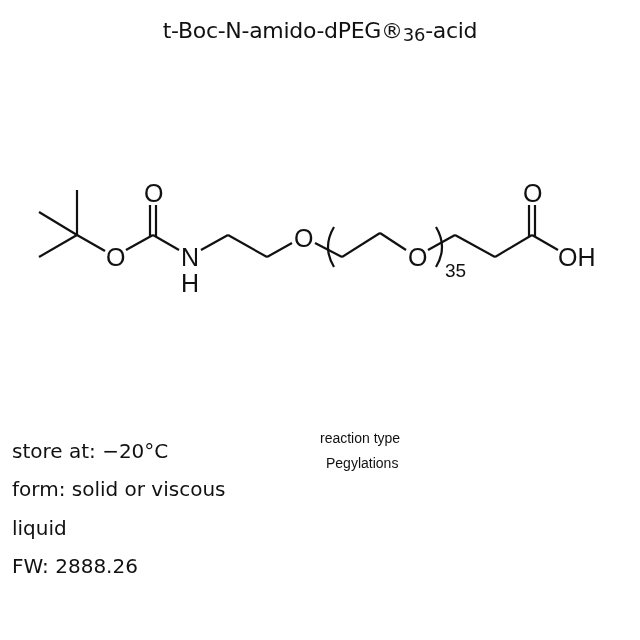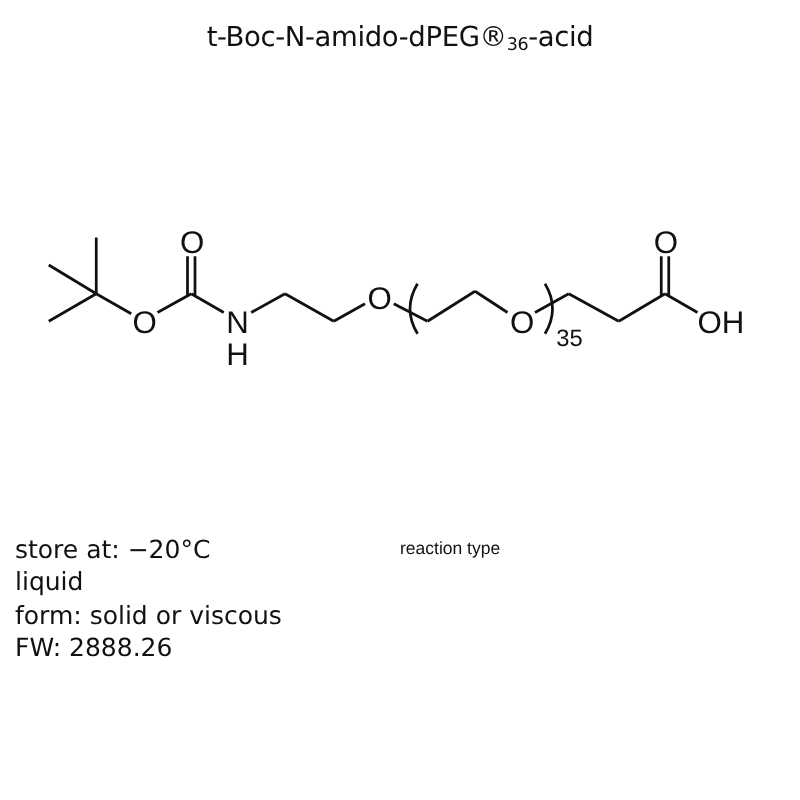--- a/index.html
+++ b/index.html
@@ -1,23 +1,23 @@
 <!DOCTYPE html>
 <html><head>
 <meta charset="utf-8">
 <style>
   html, body { margin: 0; padding: 0; background: #ffffff; }
   body { width: 640px; height: 640px; position: relative; overflow: hidden; font-family: "DejaVu Sans", sans-serif; color: #111; }
   .title { position: absolute; left: 0; top: 18px; width: 640px; text-align: center; font-family: "DejaVu Sans", sans-serif; font-size: 22px; letter-spacing: -0.3px; color: #111; }
-  .title sub { font-size: 14px; vertical-align: -3px; }
+  .title sub { font-size: 18px; vertical-align: -3px; }
   svg.structure { position: absolute; left: 0; top: 0; }
   .atom { font-family: "Liberation Sans", sans-serif; font-size: 25px; fill: #111; }
   .repeat { font-family: "Liberation Sans", sans-serif; font-size: 19px; fill: #111; }
   .info { position: absolute; left: 12px; top: 426px; font-family: "DejaVu Sans", sans-serif; font-size: 20px; line-height: 26.3px; color: #111; width: 280px; }
-  .info div { white-space: nowrap; }
+  .info div { white-space: nowrap; margin-top: 12px; }
   .reaction { position: absolute; left: 320px; top: 426px; font-family: Liberation Sans, sans-serif; font-size: 14px; line-height: 25px; color: #111; }
   .reaction .val { padding-left: 6px; }
 </style>
 </head>
 <body>
 
 <div class="title"><span>t-Boc-N-amido-dPEG®</span><sub>36</sub><span>-acid</span></div>
 
 <svg class="structure" width="640" height="640" viewBox="0 0 640 640" xmlns="http://www.w3.org/2000/svg">
   <g stroke="#111" stroke-width="2.2" fill="none" stroke-linecap="butt">
@@ -59,20 +59,21 @@
   <text class="atom" x="181" y="292">H</text>
   <text class="atom" x="294" y="247">O</text>
   <text class="atom" x="408" y="266">O</text>
   <text class="repeat" x="445" y="277">35</text>
   <text class="atom" x="523" y="202">O</text>
   <text class="atom" x="558" y="266">OH</text>
 </svg>
 
 <div class="info">
   <div>store at: −20°C</div>
+  <div>form: solid or viscous</div>
   <div>liquid</div>
-  <div>form: solid or viscous</div>
   <div>FW: 2888.26</div>
 </div>
 
 <div class="reaction">
   <div>reaction type</div>
+  <div class="val">Pegylations</div>
 </div>
 
 </body></html>

